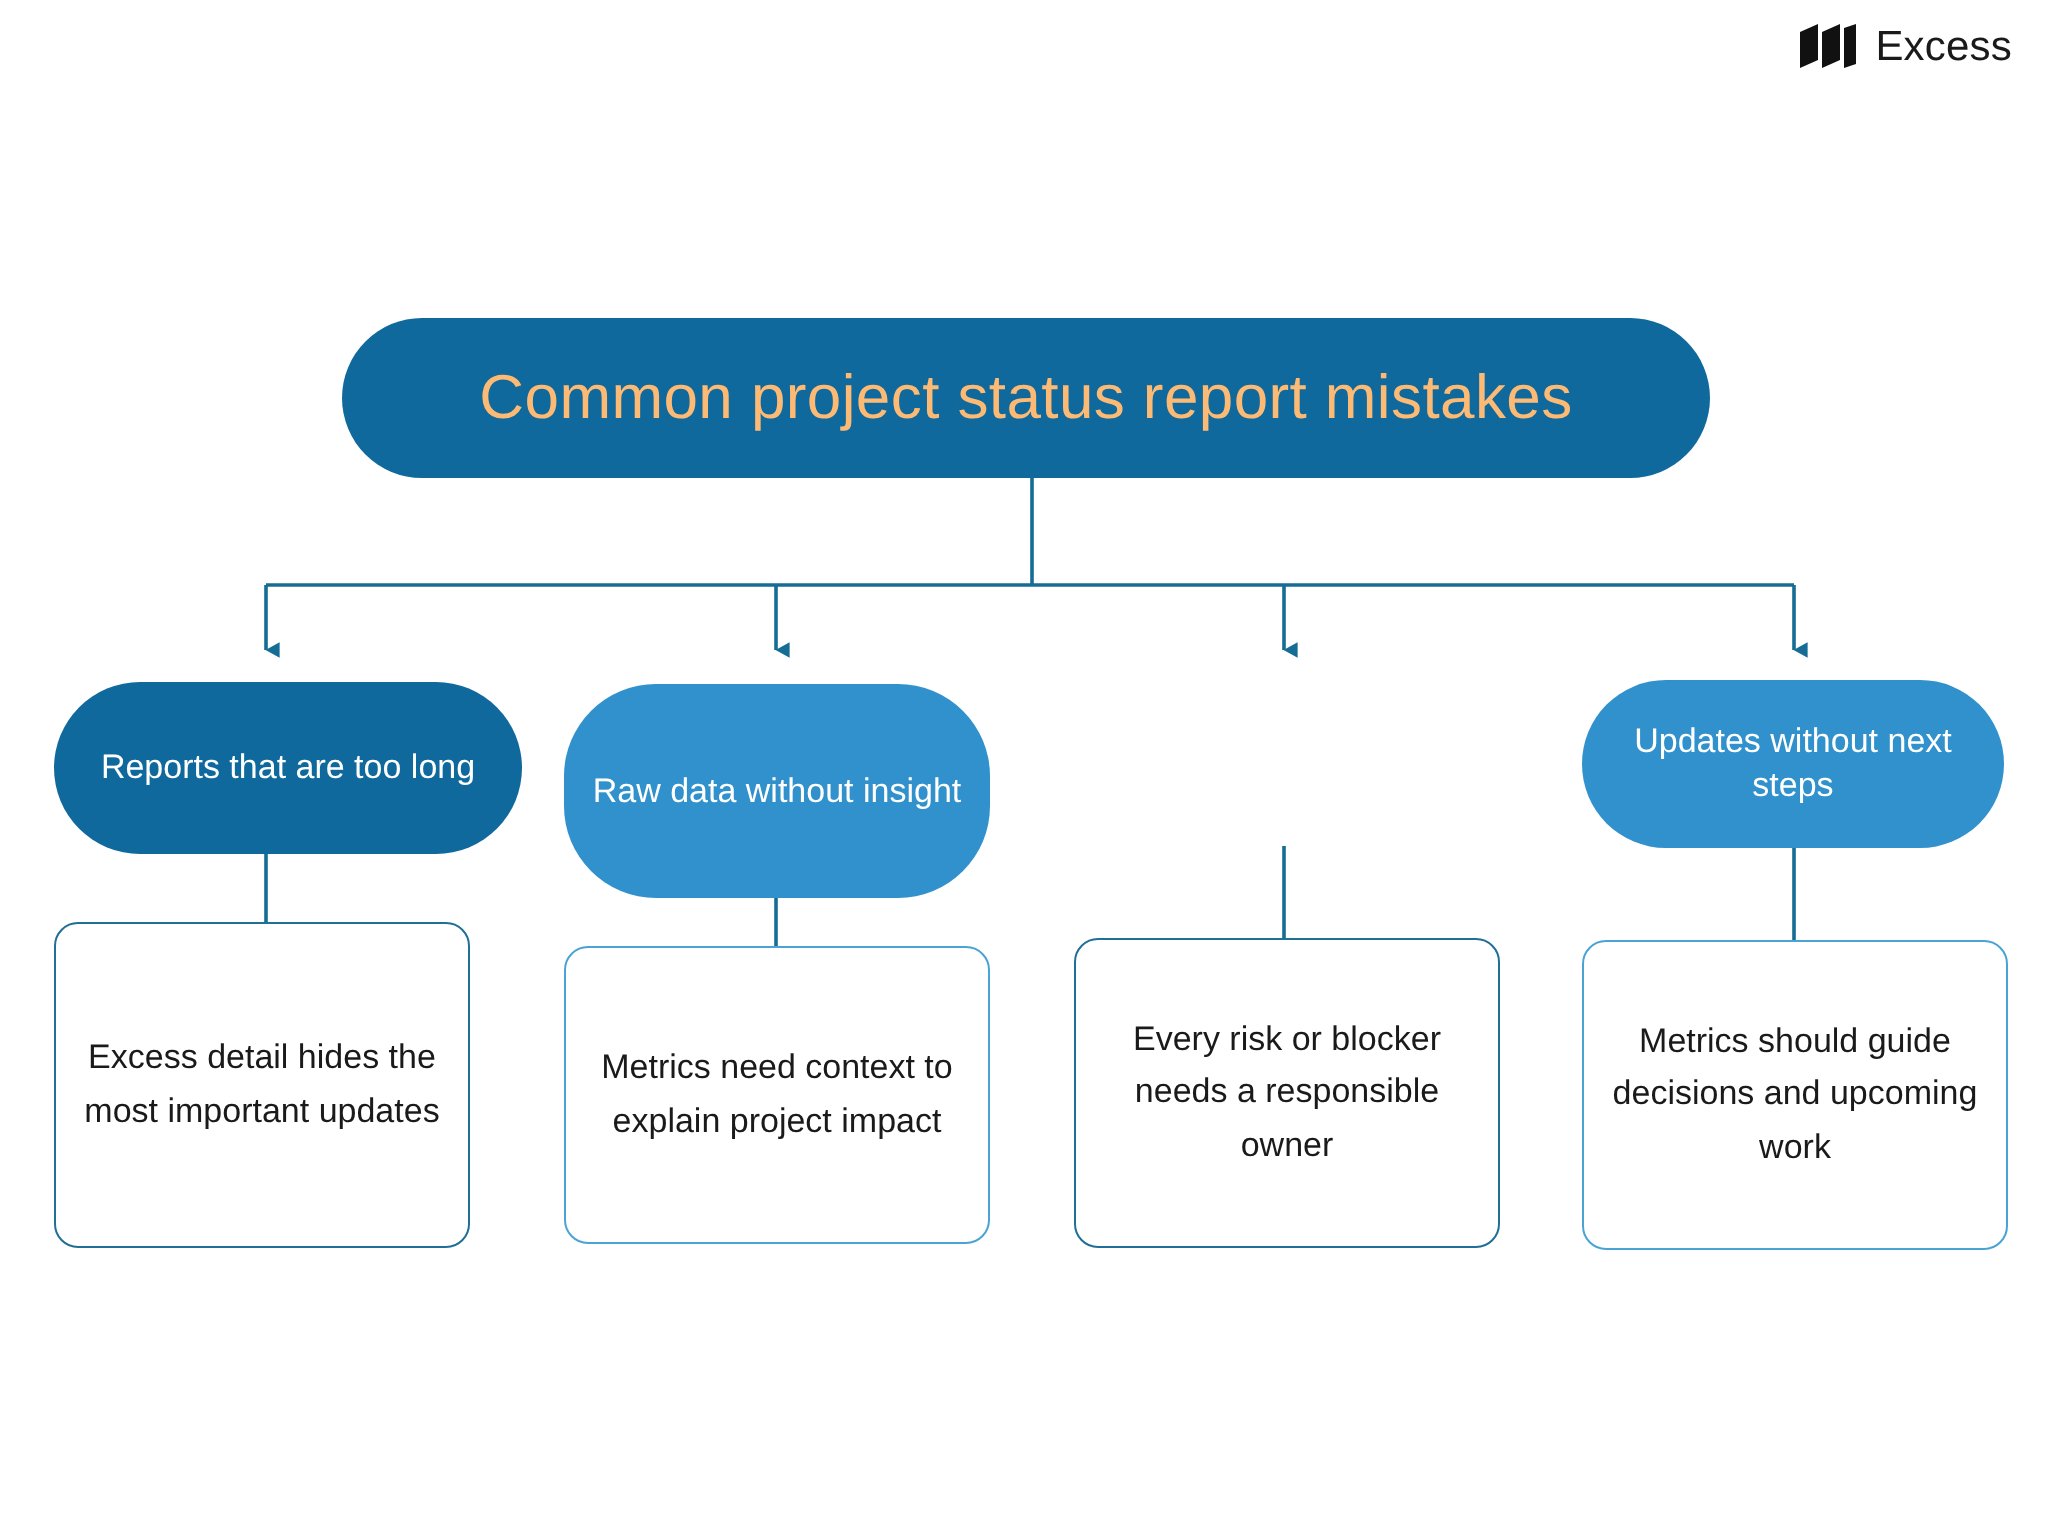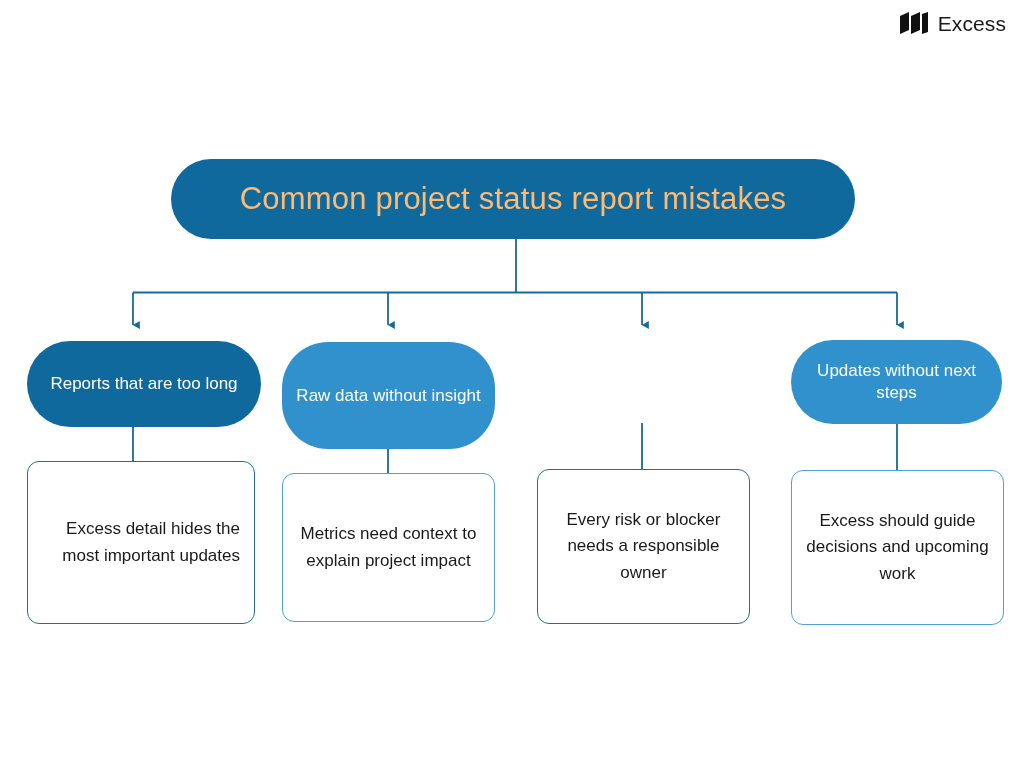--- a/index.html
+++ b/index.html
@@ -94,21 +94,21 @@
   .leaf-dark { border: 1.6px solid #1f6f96; }
   .leaf-light { border: 1.6px solid #4aa3d4; }
 
   
   .branch-1 { left: 27px;  top: 341px; width: 234px; height: 86px; }
   .branch-2 { left: 282px; top: 342px; width: 213px; height: 107px; }
   .branch-3 { left: 537px; top: 339px; width: 212px; height: 84px; }
   .branch-4 { left: 791px; top: 340px; width: 211px; height: 84px; }
 
   
-  .leaf-1 { left: 27px;  top: 461px; width: 228px; height: 163px; text-align: right; }
+  .leaf-1 { left: 27px;  top: 461px; width: 208px; height: 163px; }
   .leaf-2 { left: 282px; top: 473px; width: 213px; height: 149px; }
   .leaf-3 { left: 537px; top: 469px; width: 213px; height: 155px; }
   .leaf-4 { left: 791px; top: 470px; width: 213px; height: 155px; }
 </style>
 </head>
 <body>
 
 <div id="canvas">
 
   <div class="brand">
@@ -162,16 +162,16 @@
   <div class="node leaf-node leaf-dark leaf-1">
     <span>Excess detail hides the most important updates</span>
   </div>
   <div class="node leaf-node leaf-light leaf-2">
     <span>Metrics need context to explain project impact</span>
   </div>
   <div class="node leaf-node leaf-dark leaf-3">
     <span>Every risk or blocker needs a responsible owner</span>
   </div>
   <div class="node leaf-node leaf-light leaf-4">
-    <span>Excess should guide decisions and upcoming work</span>
+    <span>Metrics should guide decisions and upcoming work</span>
   </div>
 
 </div>
 
 </body></html>

